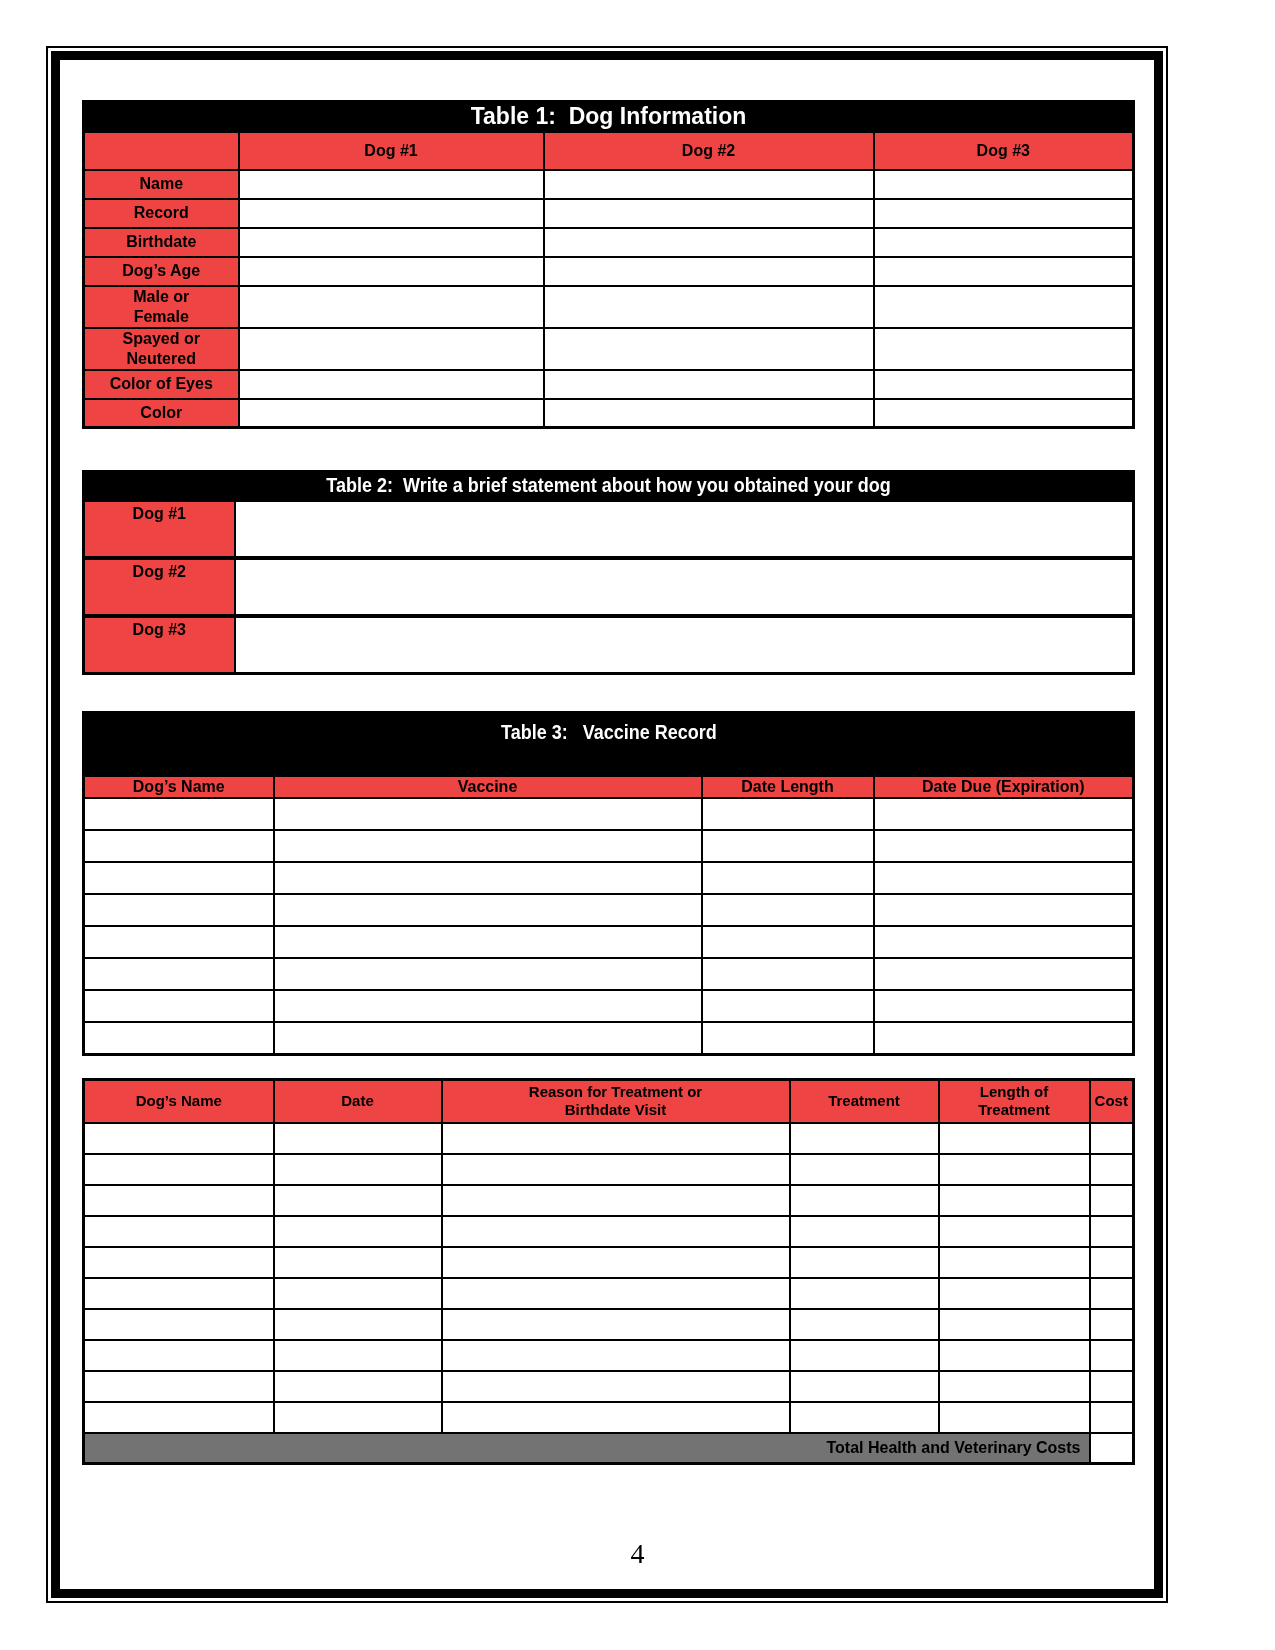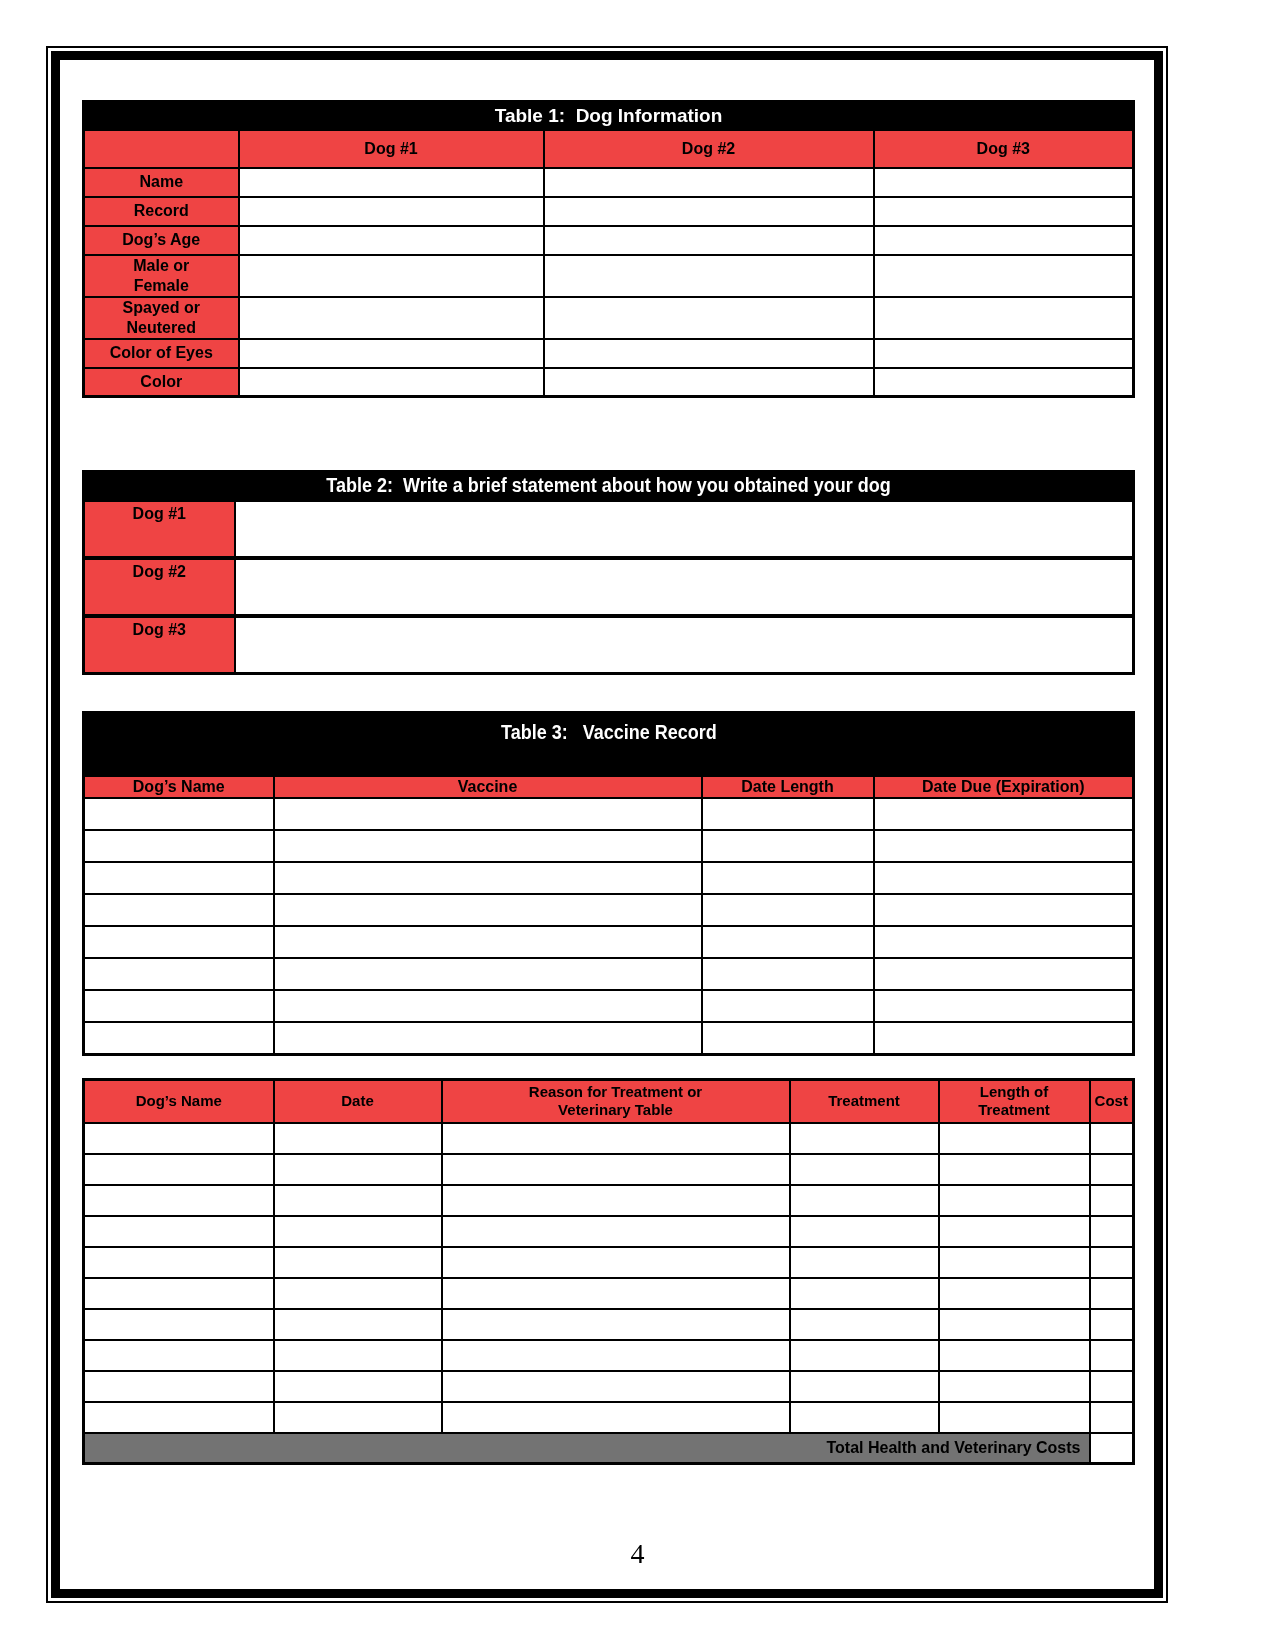--- a/index.html
+++ b/index.html
@@ -23,21 +23,21 @@
     position:absolute; left:82px;
     border-collapse:collapse; table-layout:fixed;
     border:3px solid #000;
   }
   td {
     border:2px solid #000; box-sizing:border-box;
     font-size:16px; font-weight:bold; text-align:center;
     vertical-align:middle; padding:0; overflow:hidden;
   }
   .title-bar {
-    background:#000; color:#fff; font-size:19px; font-weight:bold;
+    background:#000; color:#fff; font-size:23px; font-weight:bold;
     text-align:center; white-space:pre; border:3px solid #000;
   }
   .condensed { display:inline-block; transform:scaleX(0.9); transform-origin:center; }
   .gray { background:#ef4444; }
   .entry { background:#ffffff; }
   .pre { white-space:pre-line; line-height:1.25; }
   
   #table1 { top:100px; width:1050px; }
   #table1 .title-row { height:28px; }
   #table1 .hdr-row  { height:38px; }
@@ -105,20 +105,26 @@
         <td class="entry"></td>
         <td class="entry"></td>
       </tr>
       <tr class="t1-row">
         <td class="gray pre">Record</td>
         <td class="entry"></td>
         <td class="entry"></td>
         <td class="entry"></td>
       </tr>
       <tr class="t1-row">
+        <td class="gray pre">Birthdate</td>
+        <td class="entry"></td>
+        <td class="entry"></td>
+        <td class="entry"></td>
+      </tr>
+      <tr class="t1-row">
         <td class="gray pre">Dog’s Age</td>
         <td class="entry"></td>
         <td class="entry"></td>
         <td class="entry"></td>
       </tr>
       <tr class="t1-row">
         <td class="gray pre">Male or
 Female</td>
         <td class="entry"></td>
         <td class="entry"></td>
@@ -249,21 +255,21 @@
       <col style="width:348px">
       <col style="width:149px">
       <col style="width:151px">
       <col style="width:44px">
     </colgroup>
   <tbody>
   <tr class="hdr-row" id="t4-hdr">
         <td class="gray pre">Dog’s Name</td>
         <td class="gray pre">Date</td>
         <td class="gray pre">Reason for Treatment or
-Veterinary Table</td>
+Birthdate Visit</td>
         <td class="gray pre">Treatment</td>
         <td class="gray pre">Length of
 Treatment</td>
         <td class="gray pre">Cost</td>
       </tr>
   </tbody>
     <tbody id="t4-body">
       <tr class="t4-row">
         <td class="entry"></td>
         <td class="entry"></td>

